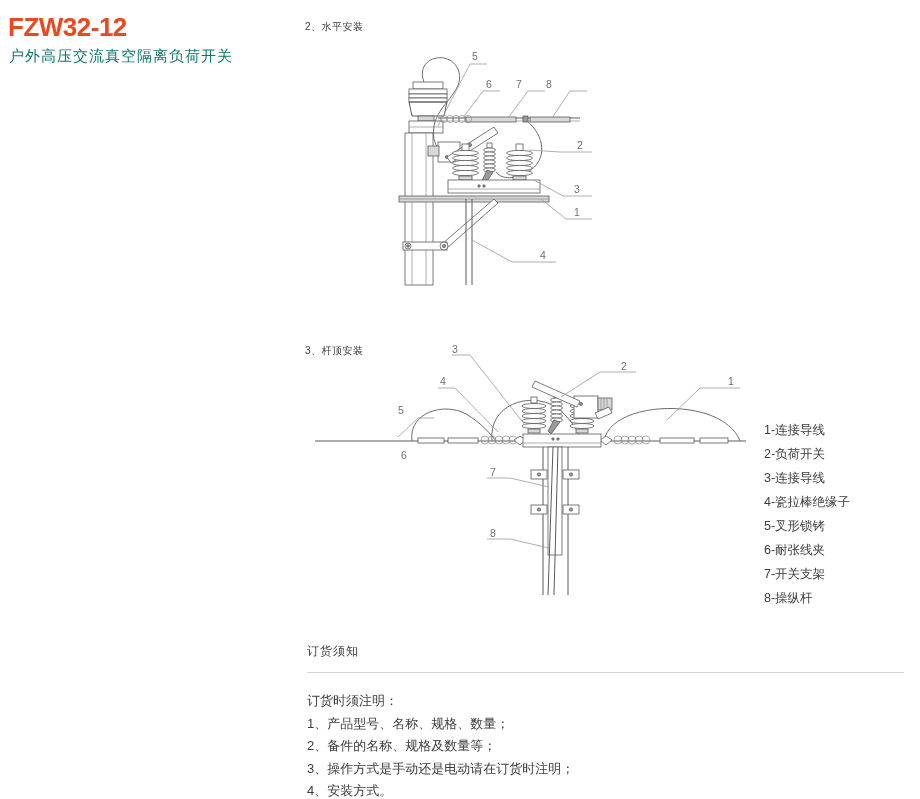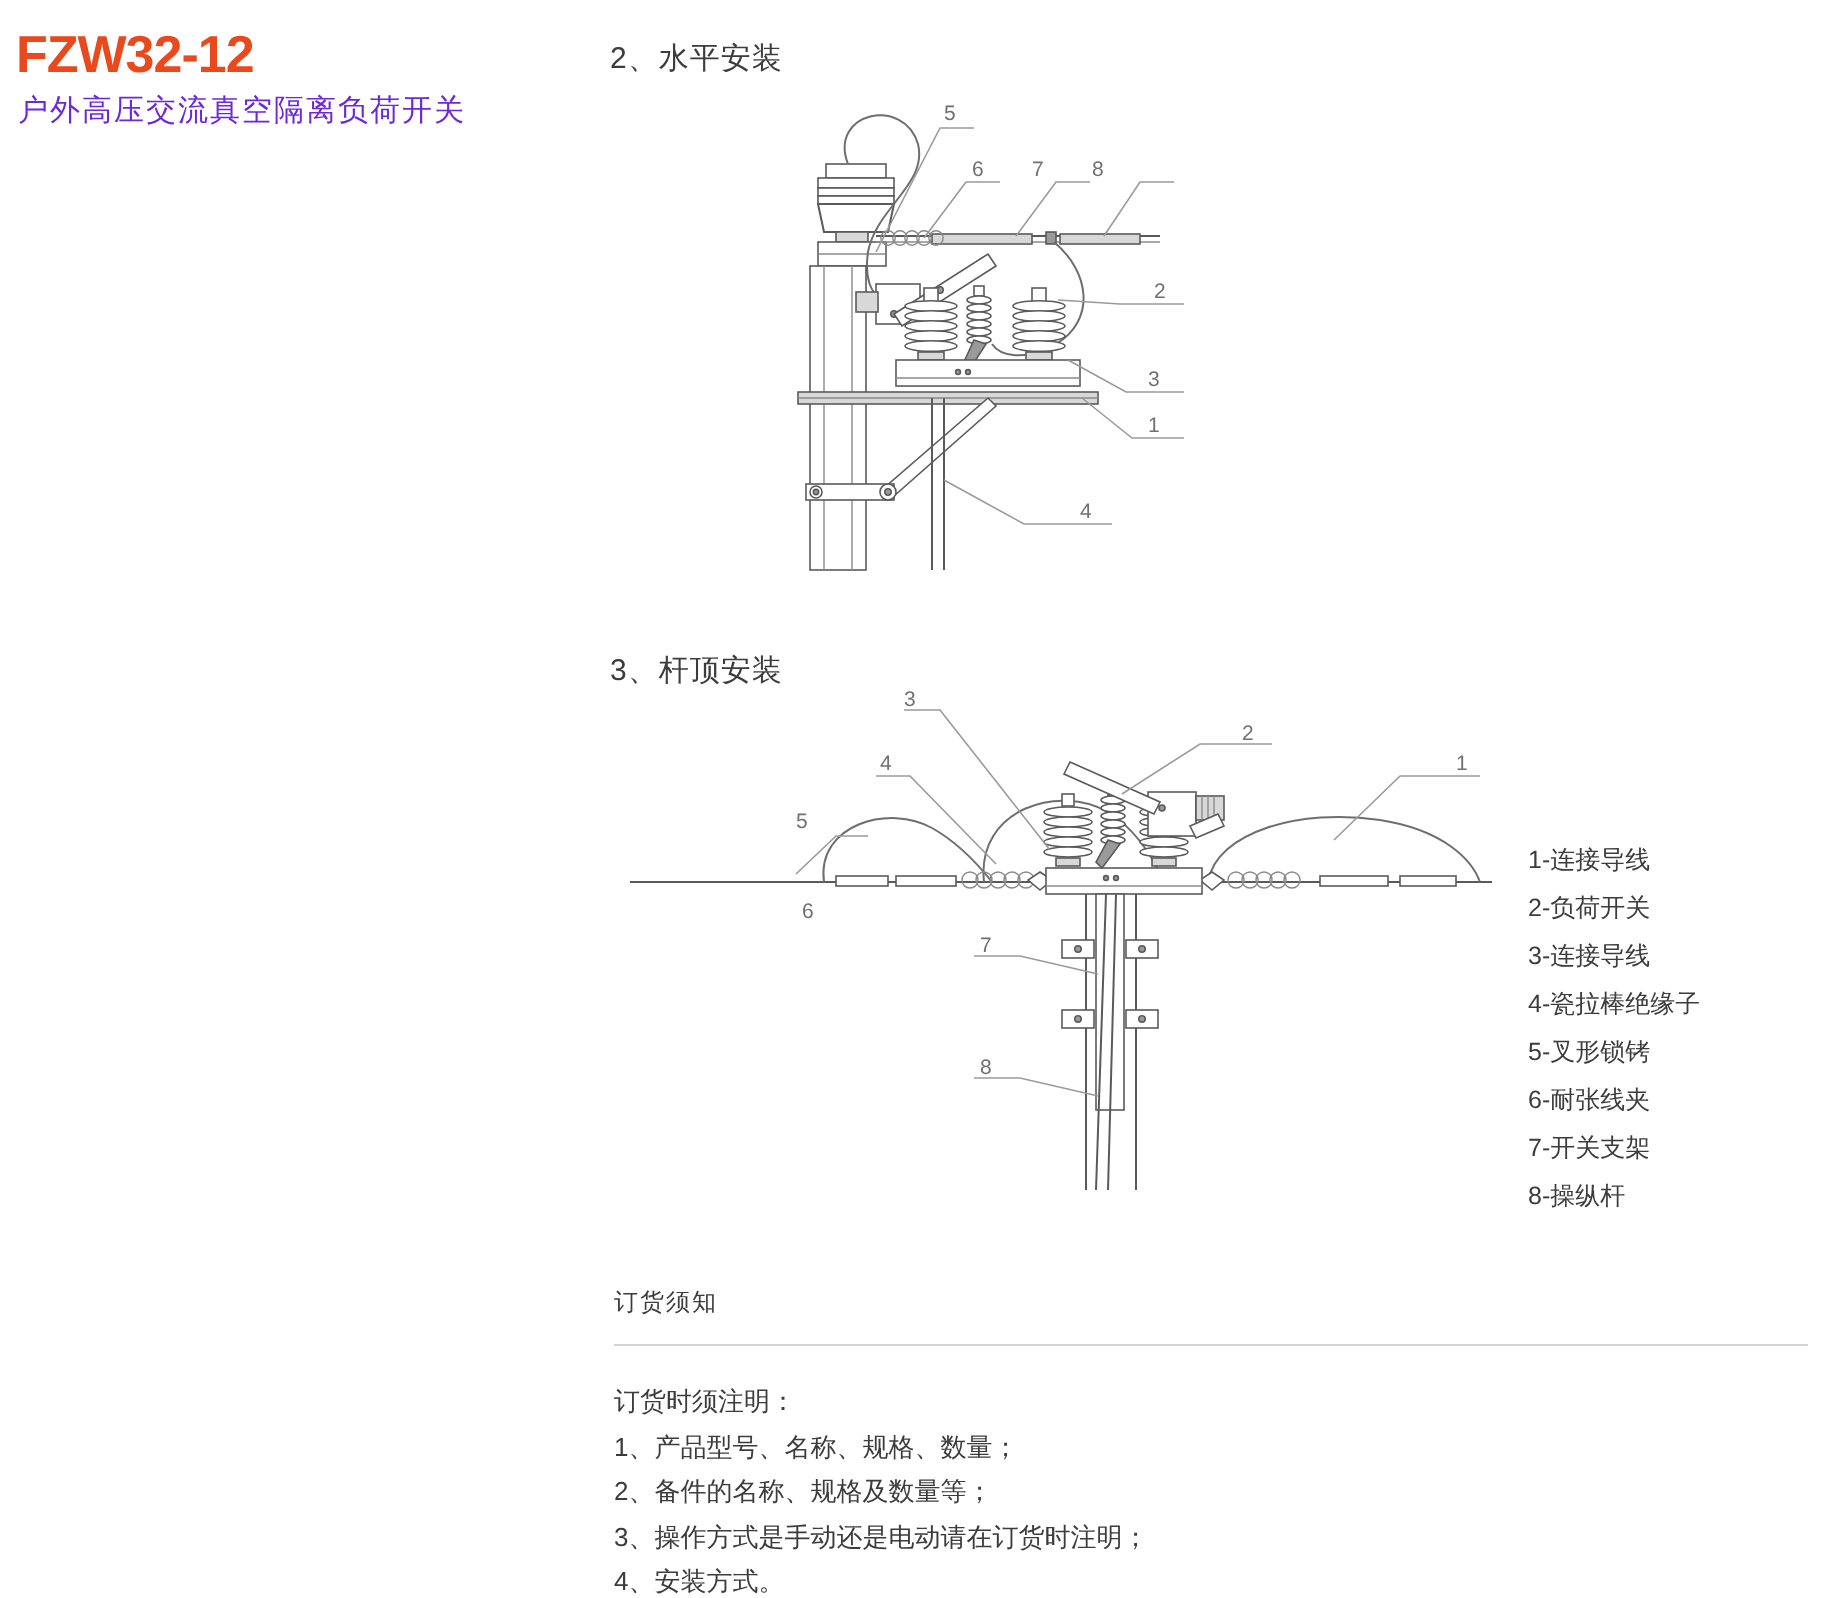--- a/index.html
+++ b/index.html
@@ -14,29 +14,29 @@
   .page{position:relative;width:920px;height:799px;}
 
   
   .title{
     position:absolute;left:8px;top:14px;
     font-size:26px;font-weight:bold;letter-spacing:-0.5px;
     color:#e8491d;line-height:1;
   }
   .subtitle{
     position:absolute;left:9px;top:48px;
-    font-size:15px;color:#6d28d9;letter-spacing:1px;line-height:1;
+    font-size:15px;color:#0f766e;letter-spacing:1px;line-height:1;
   }
 
   
   .sec-head{
-    position:absolute;font-size:15px;color:#3c3c3c;letter-spacing:.5px;
+    position:absolute;font-size:10px;color:#3c3c3c;letter-spacing:.5px;
   }
   #sec2-head{left:305px;top:20px;}
-  #sec3-head{left:305px;top:326px;}
+  #sec3-head{left:305px;top:344px;}
 
   
   .legend{position:absolute;font-size:12.5px;color:#3c3c3c;line-height:22px;white-space:pre;}
   #legend1{left:613px;top:108px;}
   #legend2{left:764px;top:418px;line-height:24px;}
 
   
   #order-head{
     position:absolute;left:307px;top:643px;
     font-size:12px;color:#3c3c3c;letter-spacing:1px;

